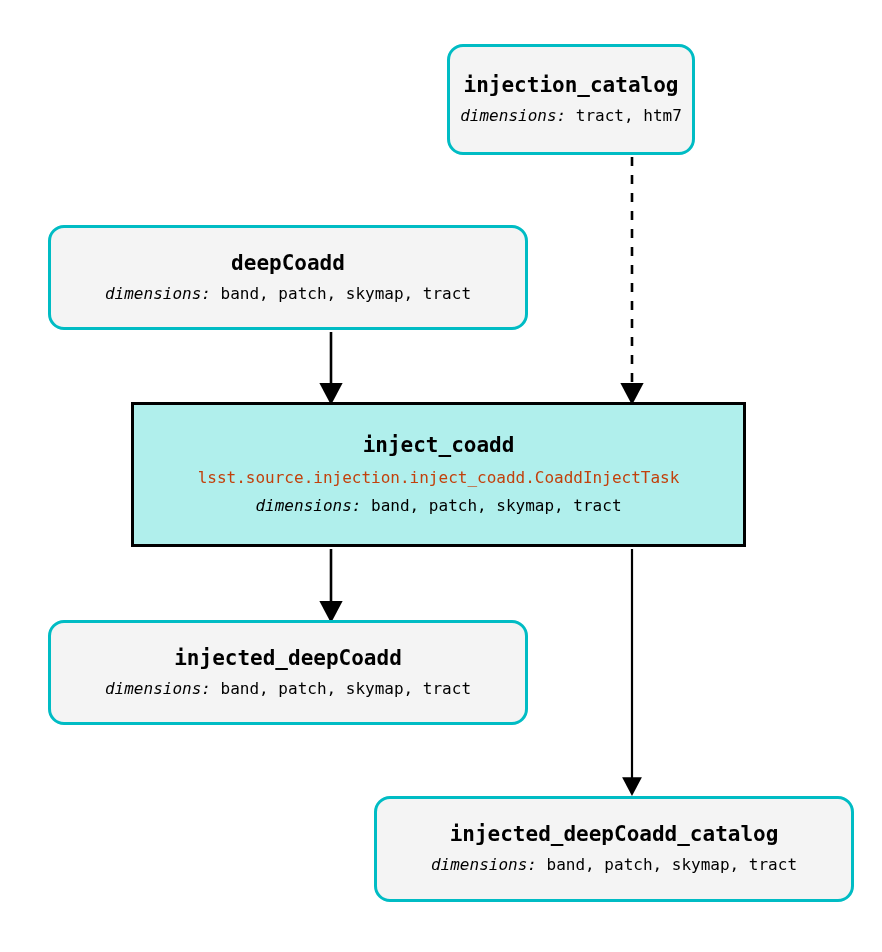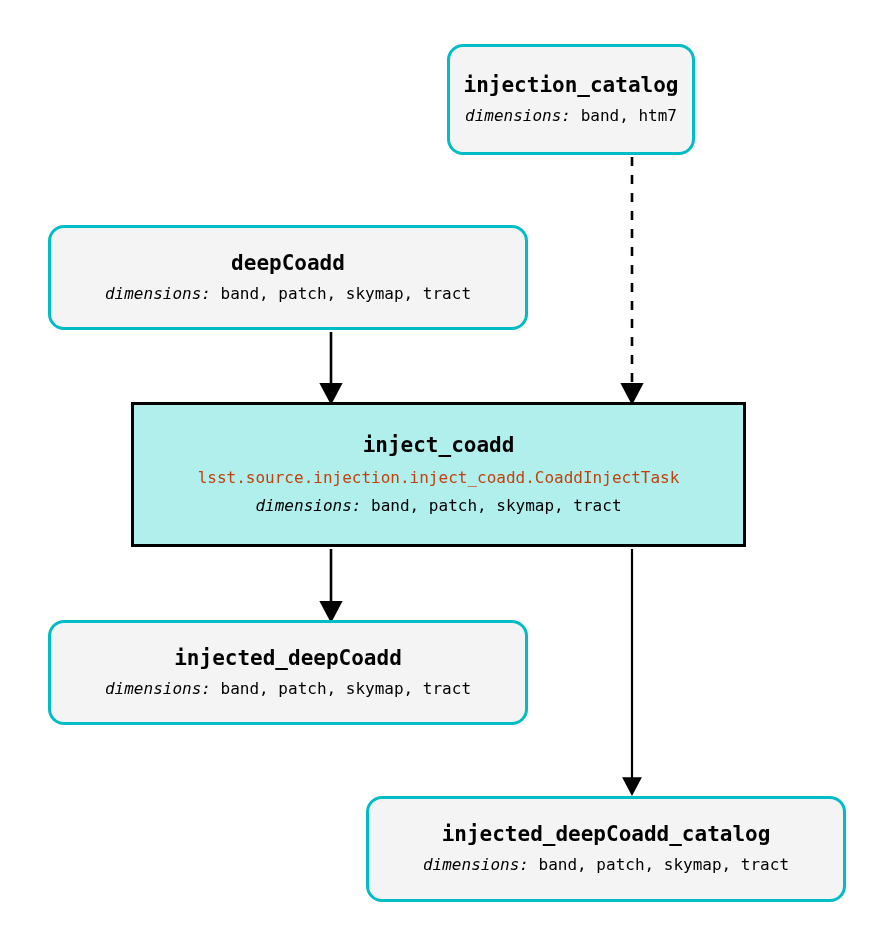--- a/index.html
+++ b/index.html
@@ -99,21 +99,21 @@
   }
   #node-inject-coadd .node-title { margin-bottom: 12px; }
   #node-inject-coadd .node-sub { margin-bottom: 10px; }
 
   #node-injected-deepcoadd {
     left: 48px; top: 620px; width: 480px; height: 105px;
   }
   #node-injected-deepcoadd .node-title { margin-bottom: 10px; }
 
   #node-injected-deepcoadd-catalog {
-    left: 366px; top: 796px; width: 480px; height: 106px;
+    left: 374px; top: 796px; width: 480px; height: 106px;
   }
   #node-injected-deepcoadd-catalog .node-title { margin-bottom: 10px; }
 </style>
 </head>
 <body>
 
 <div id="canvas">
 
   <svg id="edge-layer" viewBox="0 0 882 952" width="882" height="952" xmlns="http://www.w3.org/2000/svg">
     <defs>
@@ -127,21 +127,21 @@
     <line x1="331" y1="332" x2="331" y2="386" stroke="#000000" stroke-width="2.6" marker-end="url(#arrowhead)"></line>
 
     <line x1="331" y1="549" x2="331" y2="604" stroke="#000000" stroke-width="2.6" marker-end="url(#arrowhead)"></line>
 
     <line x1="632" y1="549" x2="632" y2="780" stroke="#000000" stroke-width="2.2" marker-end="url(#arrowhead)"></line>
   </svg>
 
   <div class="node dataset" id="node-injection-catalog">
     <div class="node-title">injection_catalog</div>
     <div class="node-dims">
-      <span class="dims-label">dimensions:&nbsp;</span><span class="dims-value">band, htm7</span>
+      <span class="dims-label">dimensions:&nbsp;</span><span class="dims-value">tract, htm7</span>
     </div>
   </div>
 
   <div class="node dataset" id="node-deepcoadd">
     <div class="node-title">deepCoadd</div>
     <div class="node-dims">
       <span class="dims-label">dimensions:&nbsp;</span><span class="dims-value">band, patch, skymap, tract</span>
     </div>
   </div>
 

